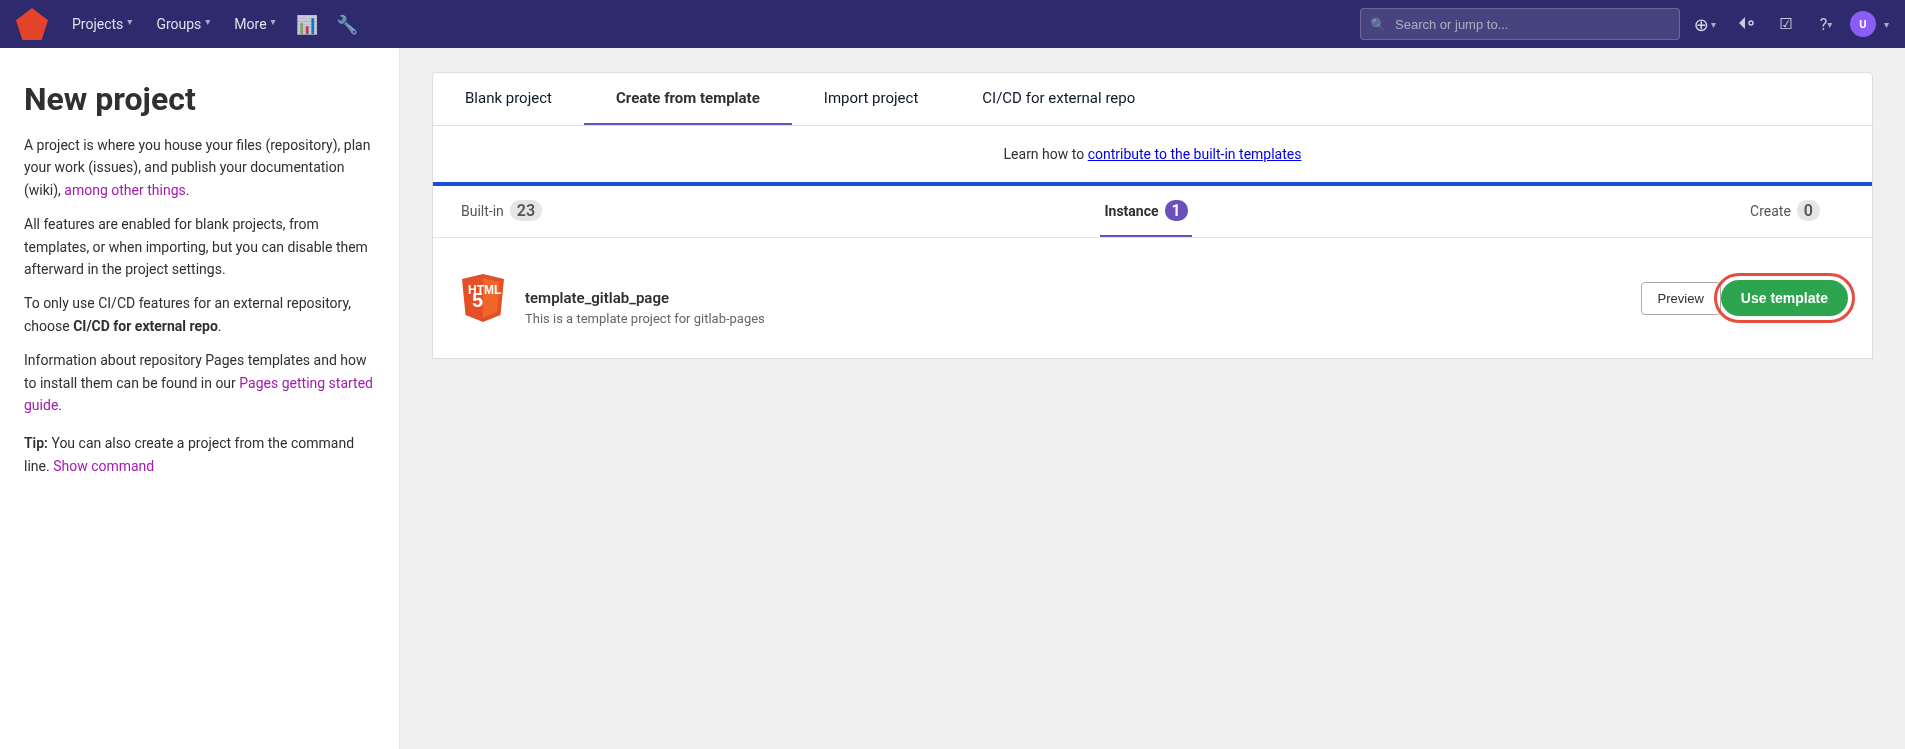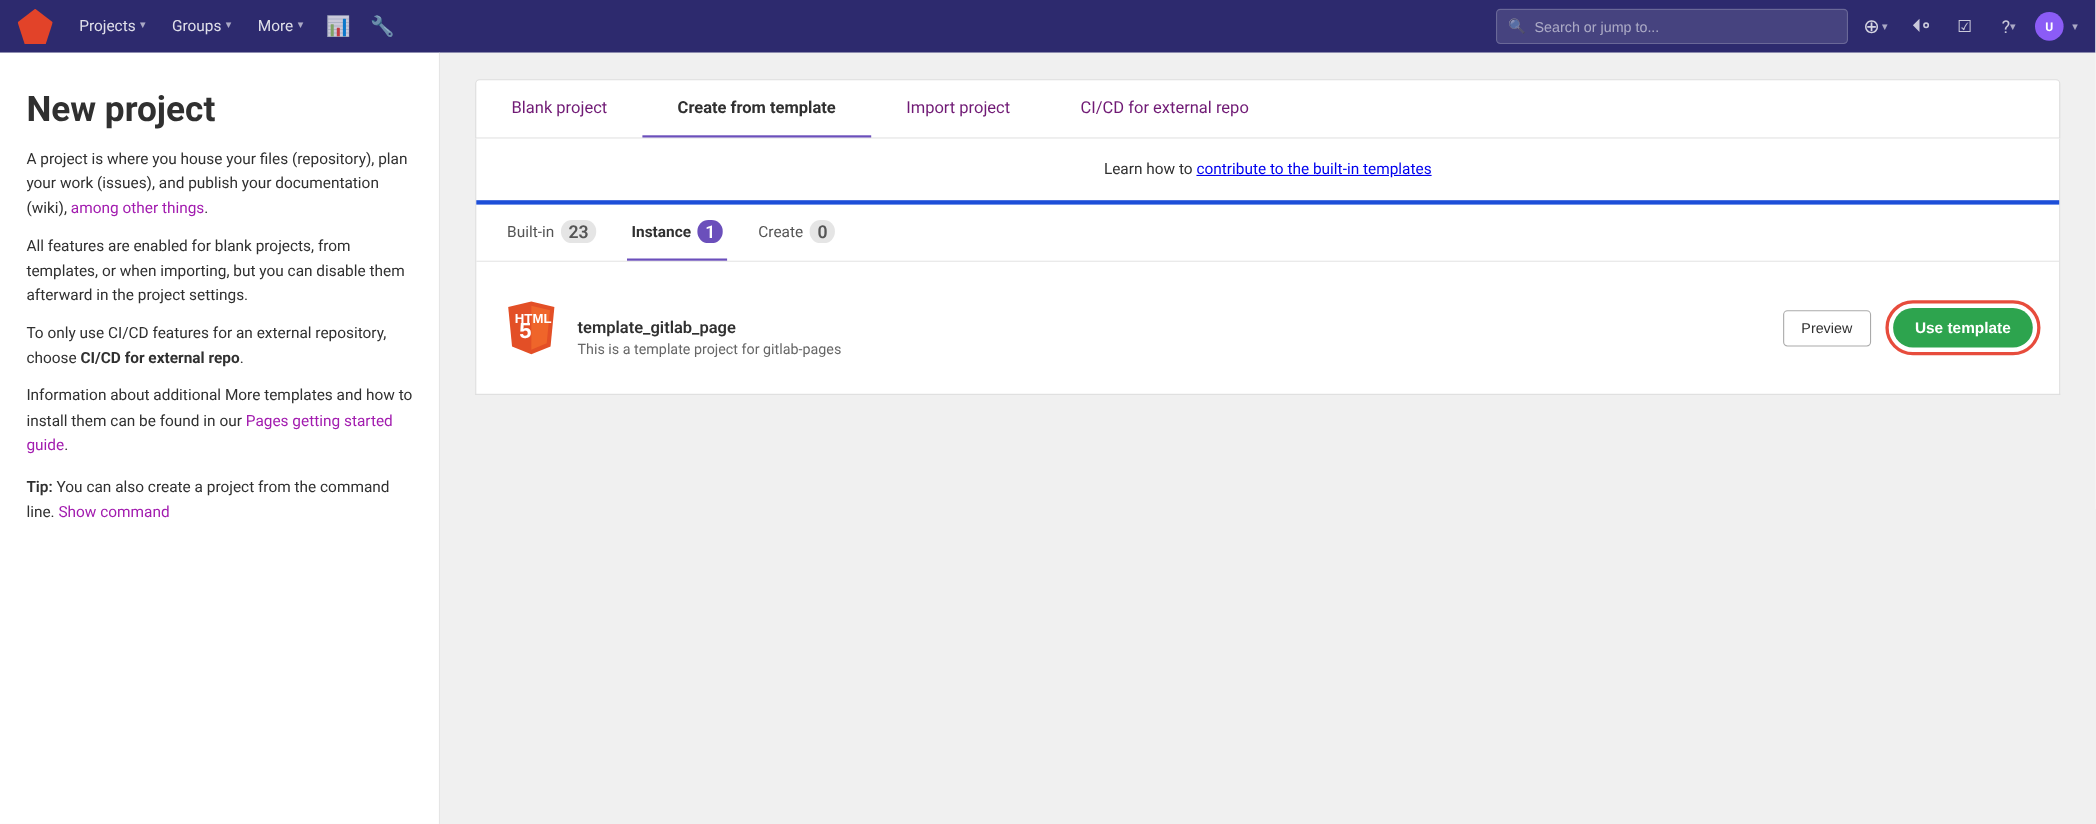--- a/index.html
+++ b/index.html
@@ -119,21 +119,21 @@
       background: #fff;
       border: 1px solid #ddd;
       border-radius: 4px 4px 0 0;
       display: flex;
       border-bottom: 1px solid #ddd;
     }
     .tab {
       padding: 16px 32px;
       cursor: pointer;
       font-size: 15px;
-      color: #701a75;
+      color: #0f172a;
       border-bottom: 2px solid transparent;
       white-space: nowrap;
     }
     .tab.active {
       color: #303030;
       font-weight: 700;
       border-bottom: 2px solid #6b4fbb;
     }
 
     
@@ -150,23 +150,24 @@
       border-bottom: 4px solid #1d4ed8;
       font-size: 14px;
       color: #303030;
       text-align: center;
     }
 
     
     .sub-tab-bar {
       display: flex;
       align-items: center;
-      gap: 0;
+      gap: 15px;
       padding: 0 24px;
       border-bottom: 1px solid #e5e5e5;
+      justify-content: space-between;
     }
     .sub-tab {
       padding: 14px 4px;
       margin-right: 24px;
       cursor: pointer;
       font-size: 14px;
       color: #555;
       border-bottom: 2px solid transparent;
       display: flex;
       align-items: center;
@@ -220,21 +221,21 @@
       color: #303030;
       margin-bottom: 4px;
     }
     .template-desc {
       font-size: 13px;
       color: #666;
     }
     .template-actions {
       display: flex;
       align-items: center;
-      gap: 20px;
+      gap: 0;
       flex-shrink: 0;
       padding-left: 32px;
     }
     .btn-preview {
       background: #fff;
       border: 1px solid #aaa;
       border-radius: 4px;
       padding: 8px 16px;
       font-size: 13px;
       cursor: pointer;
@@ -316,21 +317,21 @@
     <h1>New project</h1>
     <p>
       <span>A project is where you house your files (repository), plan your work (issues), and publish your documentation (wiki),</span>
       <a href="#">among other things</a>.
     </p>
     <p>All features are enabled for blank projects, from templates, or when importing, but you can disable them afterward in the project settings.</p>
     <p>
       <span>To only use CI/CD features for an external repository, choose</span> <strong>CI/CD for external repo</strong>.
     </p>
     <p>
-      <span>Information about additional More templates and how to install them can be found in our</span>
+      <span>Information about repository Pages templates and how to install them can be found in our</span>
       <a href="#">Pages getting started guide</a>.
     </p>
     <p class="tip">
       <strong>Tip:</strong>
       <span>You can also create a project from the command line.</span>
       <a href="#">Show command</a>
     </p>
   </aside>
 
   <main class="main-content">

